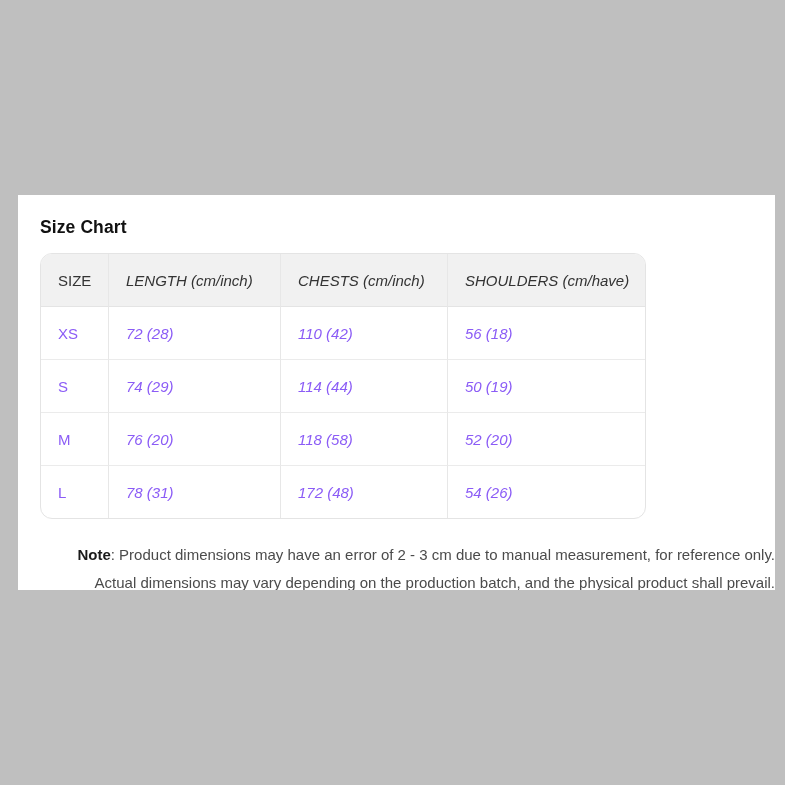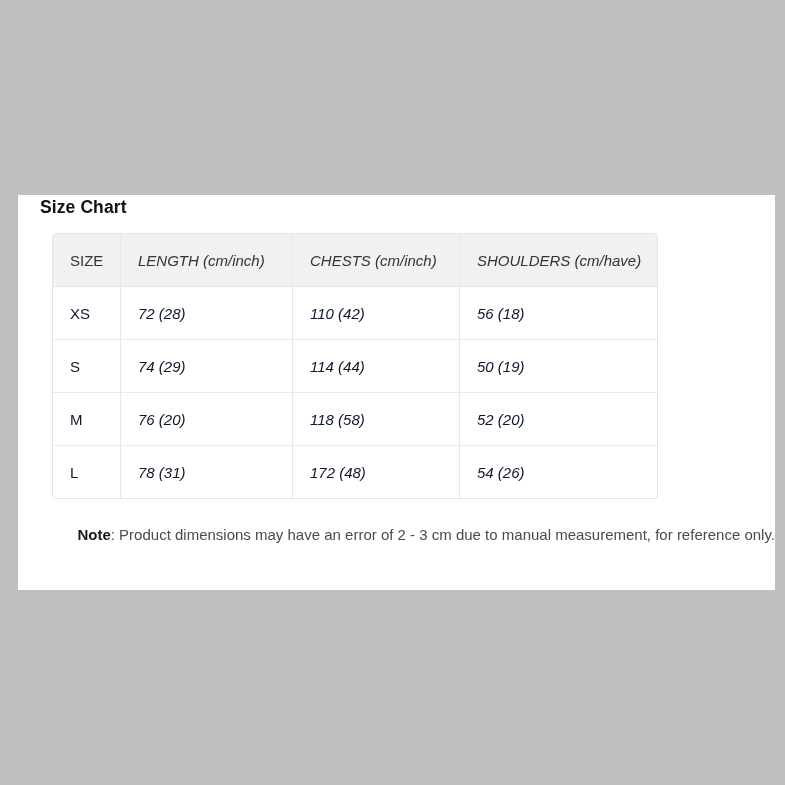--- a/index.html
+++ b/index.html
@@ -15,40 +15,39 @@
     overflow: hidden;
   }
   .panel {
     position: absolute;
     left: 18px;
     top: 195px;
     width: 757px;
     height: 395px;
     background: #ffffff;
     box-sizing: border-box;
-    padding: 0 0 0 22px;
+    padding: 20px 0 0 22px;
     overflow: hidden;
   }
   .panel-title {
     margin: 0;
     font-size: 17.5px;
     line-height: 24px;
     font-weight: 700;
     color: #111111;
     letter-spacing: 0.1px;
   }
   .table-wrap {
     margin-top: 14px;
     width: 606px;
     box-sizing: border-box;
     border: 1px solid #e4e4e4;
-    border-radius: 4px;
+    border-radius: 12px;
     overflow: hidden;
     background: #ffffff;
-    margin-left: 12px;
   }
   table.size-table {
     width: 100%;
     border-collapse: separate;
     border-spacing: 0;
     table-layout: fixed;
   }
   table.size-table th,
   table.size-table td {
     height: 52px;
@@ -59,21 +58,21 @@
     white-space: nowrap;
     overflow: hidden;
   }
   table.size-table th {
     background: #f1f1f1;
     color: #333333;
     font-weight: 400;
     border-bottom: 1px solid #e4e4e4;
   }
   table.size-table td {
-    color: #0f172a;
+    color: #8b5cf6;
     border-bottom: 1px solid #ebebeb;
   }
   table.size-table tr:last-child td {
     border-bottom: none;
   }
   table.size-table th + th,
   table.size-table td + td {
     border-left: 1px solid #e7e7e7;
     font-style: italic;
   }
@@ -140,15 +139,16 @@
           <td>78 (31)</td>
           <td>172 (48)</td>
           <td>54 (26)</td>
         </tr>
       </tbody>
     </table>
   </div>
 
   <div class="note">
     <div class="note-line"><span class="note-label">Note</span><span>: Product dimensions may have an error of 2 - 3 cm due to manual measurement, for reference only.</span></div>
+    <div class="note-line">Actual dimensions may vary depending on the production batch, and the physical product shall prevail.</div>
   </div>
 
 </div>
 
 </body></html>

